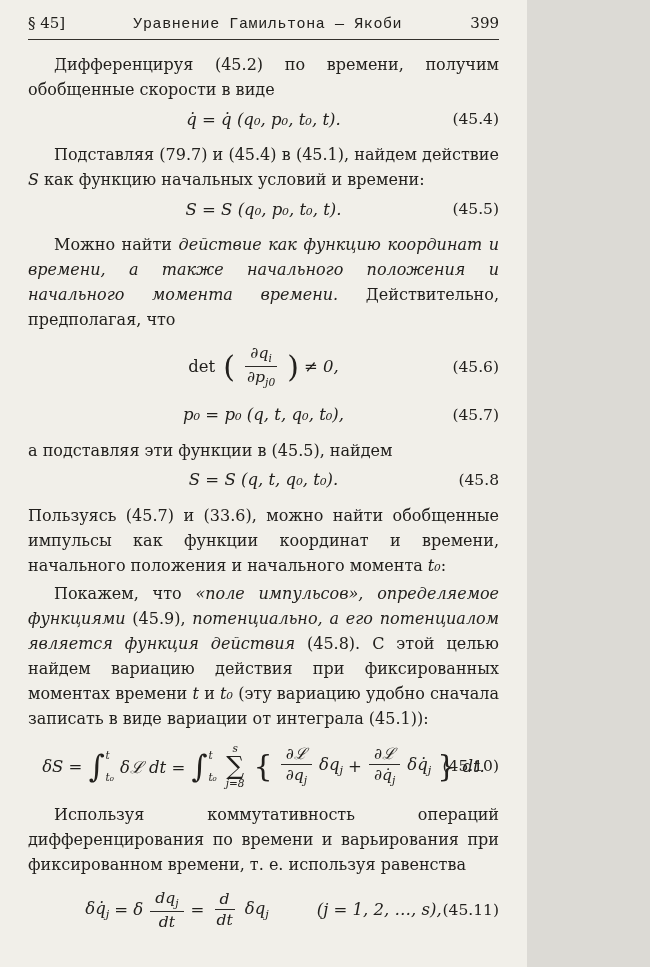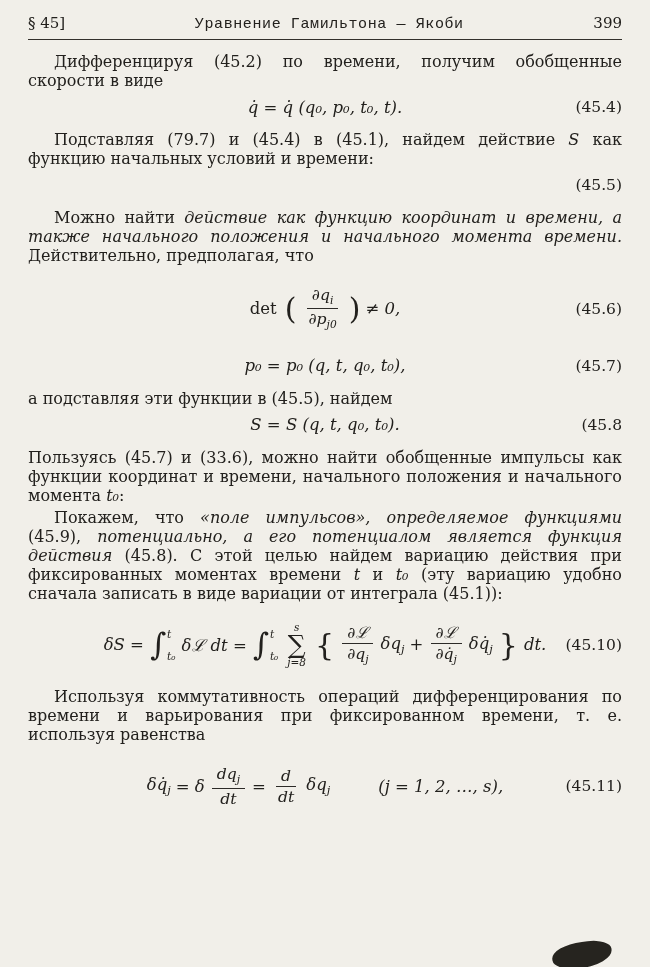--- a/index.html
+++ b/index.html
@@ -3,37 +3,37 @@
 <meta charset="utf-8">
 <style>
   * { margin:0; padding:0; box-sizing:border-box; }
   html,body { width:650px; height:967px; }
   body {
     background:#dcdad5;
     font-family:"DejaVu Serif", serif;
     color:#22201d;
   }
   .page {
-    width:650px; height:967px;
+    width:527px; height:967px;
     background:#f1efe9;
     padding:14px 28px 0 28px;
     position:relative;
     overflow:hidden;
   }
   .header {
     display:flex; justify-content:space-between; align-items:baseline;
     font-size:15px;
     border-bottom:1px solid #33302c;
     padding-bottom:6px;
     margin-bottom:12px;
   }
   .header .htitle { letter-spacing:0.6px;font-family:Liberation Mono, monospace; }
   .para {
     font-size:16px;
-    line-height:19px;
+    line-height:25px;
     text-align:justify;
     margin:3px 0;
   }
   .indent { text-indent:26px; }
   .it { font-style:italic; }
   .eqrow {
     position:relative;
     display:flex; justify-content:center; align-items:center;
     font-size:16.5px;
     margin:4px 0 10px;
@@ -47,21 +47,21 @@
     white-space:nowrap;
   }
   .eqnum {
     position:absolute; right:0; top:50%;
     transform:translateY(-50%);
     font-style:normal; font-size:15.5px;
   }
   .tok { display:inline-block; }
   .frac {
     display:inline-flex; flex-direction:column; align-items:center;
-    margin:9px 2px; line-height:1.15; font-size:0.95em;
+    margin:0 2px; line-height:1.15; font-size:0.95em;
   }
   .fnum { padding:0 5px 1px; border-bottom:1px solid #2c2a27; }
   .fden { padding:1px 5px 0; }
   .rm { font-style:normal; margin-right:3px; }
   .bigparen { font-size:30px; font-style:normal; line-height:1; font-weight:400; }
   .intgrp { display:inline-flex; align-items:center; margin:0 1px; }
   .intsym { font-size:31px; line-height:1; font-style:normal; }
   .lims {
     display:inline-flex; flex-direction:column; justify-content:space-between;
     height:36px; font-size:10.5px; margin-left:1px; padding:1px 0;
@@ -99,20 +99,23 @@
   <div class="eqrow">
     <span class="eqbody">
       <span class="tok">q̇ = q̇ (q₀, p₀, t₀, t).</span>
     </span>
     <span class="eqnum">(45.4)</span>
   </div>
 
   <p class="para indent"><span>Подставляя (79.7) и (45.4) в (45.1), найдем действие </span><span class="it">S</span><span> как функцию начальных условий и времени:</span></p>
 
   <div class="eqrow">
+    <span class="eqbody">
+      <span class="tok">S = S (q₀, p₀, t₀, t).</span>
+    </span>
     <span class="eqnum">(45.5)</span>
   </div>
 
   <p class="para indent"><span>Можно найти </span><span class="it">действие как функцию координат и времени, а также начального положения и начального момента времени.</span><span> Действительно, предполагая, что</span></p>
 
   <div class="eqrow tall">
     <span class="eqbody">
       <span class="rm">det</span>
       <span class="bigparen">(</span>
       <span class="frac">

